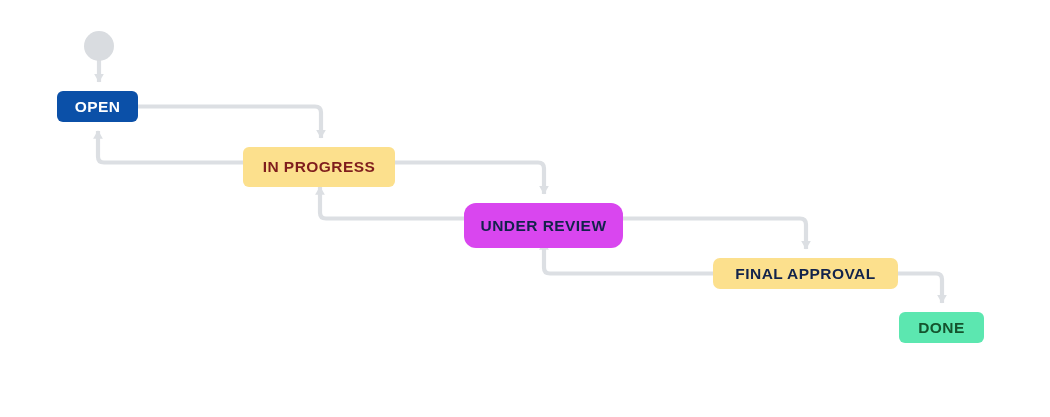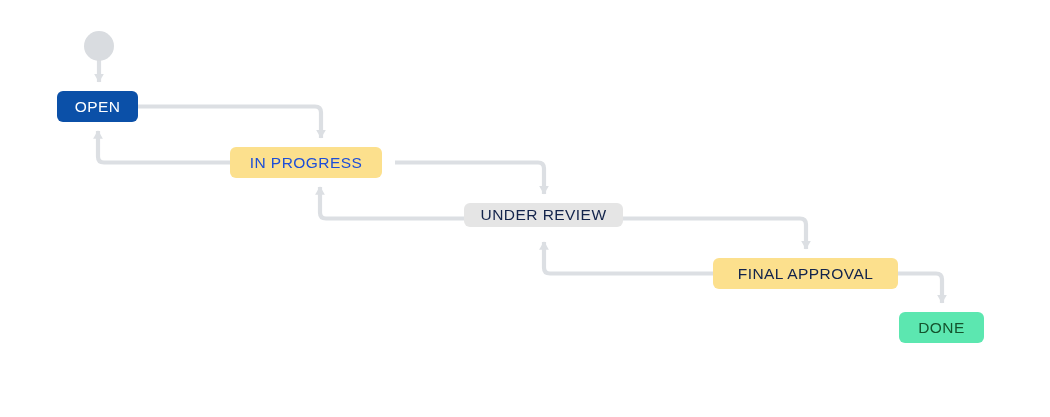--- a/index.html
+++ b/index.html
@@ -26,59 +26,61 @@
     height: 417px;
   }
   .node {
     position: absolute;
     display: flex;
     align-items: center;
     justify-content: center;
     box-sizing: border-box;
     border-radius: 6px;
     font-family: "Liberation Sans", sans-serif;
-    font-weight: normal;
+    font-weight: bold;
     font-size: 15.5px;
     letter-spacing: 0.45px;
     white-space: nowrap;
     line-height: 1;
     padding: 0 14px;
     user-select: none;
   }
   .node-open {
     left: 57px;
     top: 91px;
     width: 81px;
     height: 31px;
     background: #0B50A8;
     color: #ffffff;
   }
   .node-inprogress {
-    left: 230px;
+    left: 243px;
     top: 147px;
     width: 152px;
-    height: 31px;
+    height: 40px;
     background: #FCE08D;
-    color: #1d4ed8;
+    color: #7f1d1d;
   }
   .node-underreview {
     left: 464px;
     top: 203px;
     width: 159px;
-    height: 24px;
-    background: #e5e5e5;
+    height: 45px;
+    background: #d946ef;
     color: #12234B;
+    border-radius: 12px;
   }
   .node-finalapproval {
     left: 713px;
     top: 258px;
     width: 185px;
     height: 31px;
     background: #FCE08D;
     color: #12234B;
+    border-radius: 7px;
   }
   .node-done {
     left: 899px;
     top: 312px;
     width: 85px;
     height: 31px;
     background: #5CE7B0;
     color: #14532d;
   }
   .start-dot {

